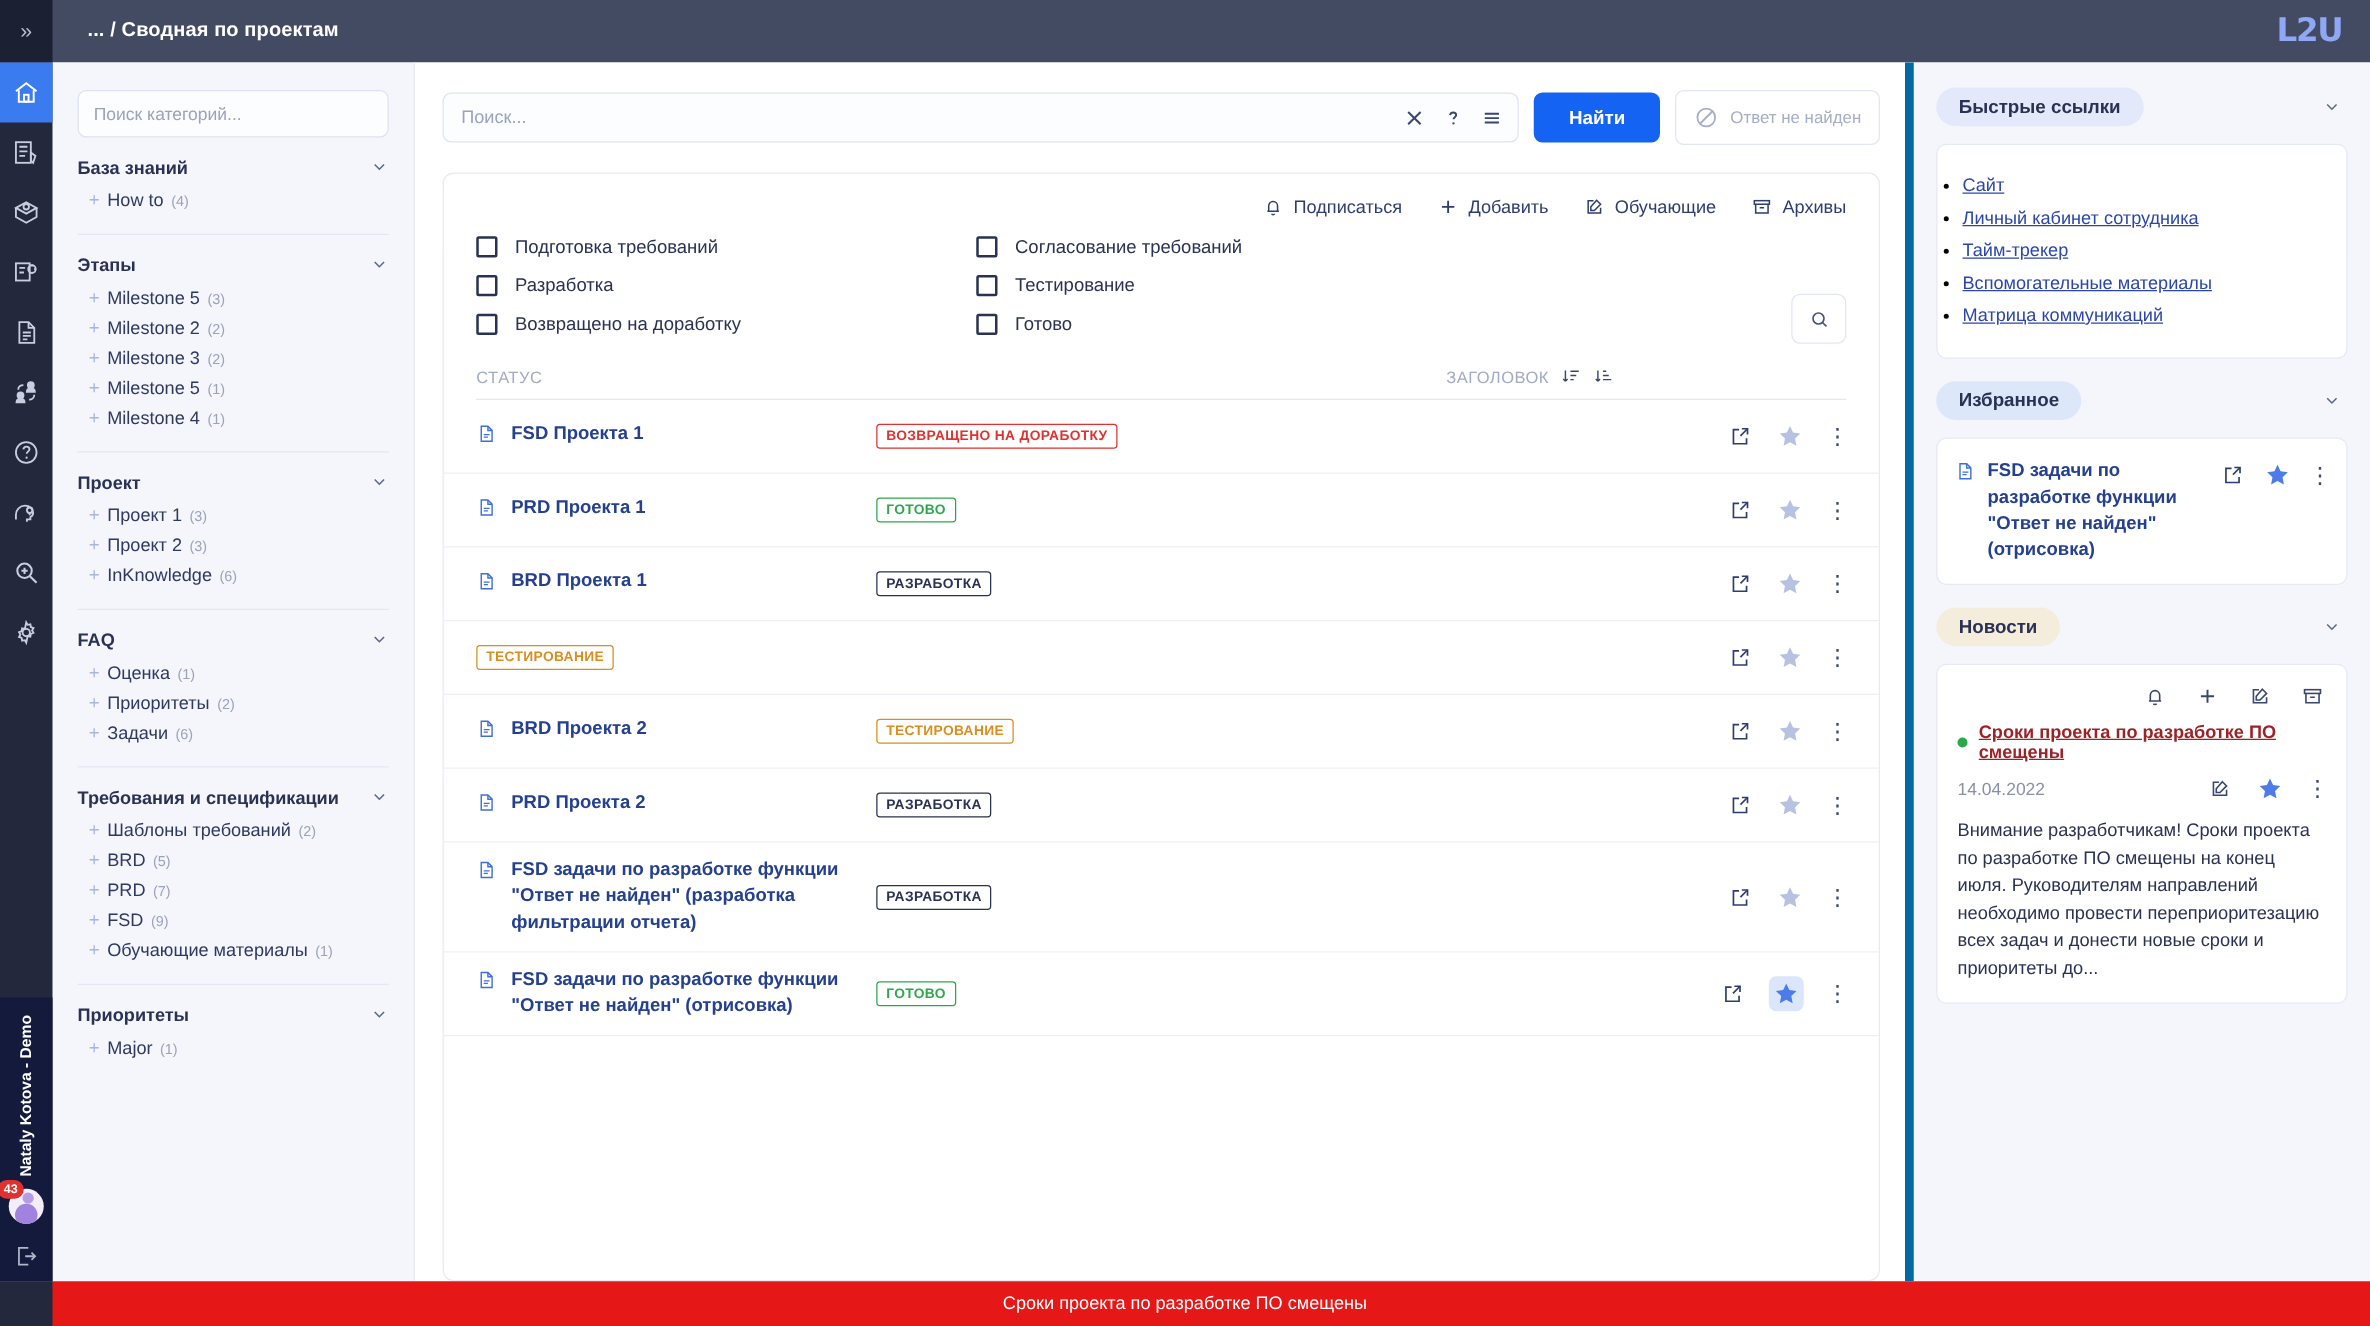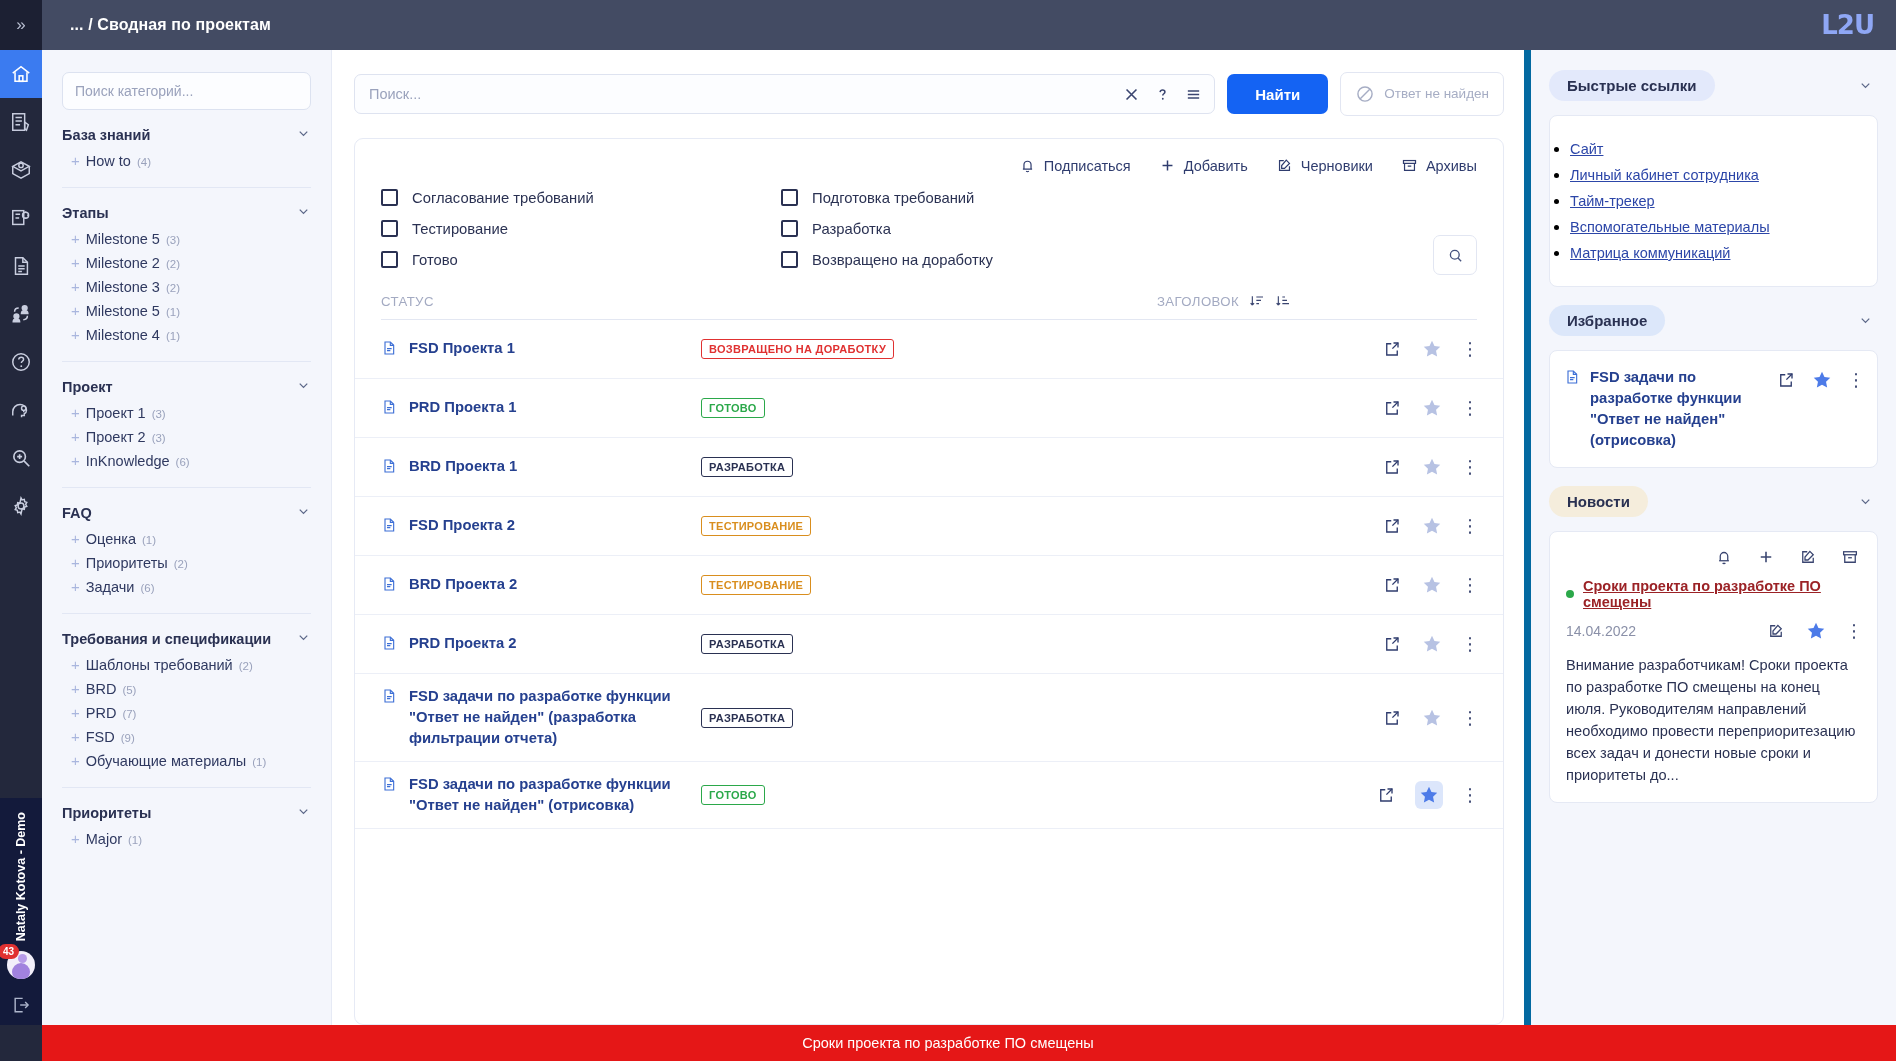--- a/index.html
+++ b/index.html
@@ -568,59 +568,59 @@
           <svg viewBox="0 0 24 24" fill="none" stroke="currentColor" stroke-width="2.1">
               <path d="M12 5v14M5 12h14"></path>
             </svg>
           <span>Добавить</span>
         </div>
         <div class="act">
           <svg viewBox="0 0 24 24" fill="none" stroke="currentColor" stroke-width="1.7">
               <path d="M19 13v6H5V5h6"></path>
               <path d="M14.5 4.5l4.5 4.5-7 7H8v-4z"></path>
             </svg>
-          <span>Черновики</span>
+          <span>Обучающие</span>
         </div>
         <div class="act">
           <svg viewBox="0 0 24 24" fill="none" stroke="currentColor" stroke-width="1.7">
               <rect x="3.5" y="5" width="17" height="4"></rect>
               <path d="M5 9v10h14V9"></path>
               <path d="M9.5 13h5"></path>
             </svg>
           <span>Архивы</span>
         </div>
       </div>
 
       <div class="filters">
+        <div class="fcol" id="filters-left">
+            <div class="fitem">
+              <span class="cbox"></span>
+              <span class="flabel">Подготовка требований</span>
+            </div>
+            <div class="fitem">
+              <span class="cbox"></span>
+              <span class="flabel">Разработка</span>
+            </div>
+            <div class="fitem">
+              <span class="cbox"></span>
+              <span class="flabel">Возвращено на доработку</span>
+            </div>
+          </div>
         <div class="fcol" id="filters-right">
             <div class="fitem">
               <span class="cbox"></span>
               <span class="flabel">Согласование требований</span>
             </div>
             <div class="fitem">
               <span class="cbox"></span>
               <span class="flabel">Тестирование</span>
             </div>
             <div class="fitem">
               <span class="cbox"></span>
               <span class="flabel">Готово</span>
-            </div>
-          </div>
-        <div class="fcol" id="filters-left">
-            <div class="fitem">
-              <span class="cbox"></span>
-              <span class="flabel">Подготовка требований</span>
-            </div>
-            <div class="fitem">
-              <span class="cbox"></span>
-              <span class="flabel">Разработка</span>
-            </div>
-            <div class="fitem">
-              <span class="cbox"></span>
-              <span class="flabel">Возвращено на доработку</span>
             </div>
           </div>
         <div class="filter-search">
           <svg viewBox="0 0 24 24" fill="none" stroke="currentColor" stroke-width="1.9">
               <circle cx="11" cy="11" r="6.2"></circle>
               <path d="M15.5 15.5L20 20"></path>
             </svg>
         </div>
       </div>
 
@@ -718,28 +718,20 @@
               </span>
               <span class="ic-btn ic-star">
                 <svg viewBox="0 0 24 24" fill="currentColor">
                   <path d="M12 3l2.7 5.8 6.3.8-4.6 4.4 1.2 6.3L12 17.3 6.4 20.3l1.2-6.3L3 9.6l6.3-.8z"></path>
                 </svg>
               </span>
               <span class="ic-btn ic-dots">⋮</span>
             </div>
           </div>
           <div class="trow">
-            <div class="td-title">
-              <span class="doc-ic"><svg viewBox="0 0 24 24" fill="none" stroke="currentColor" stroke-width="1.7">
-                  <path d="M6 3h8l5 5v13H6z"></path>
-                  <path d="M14 3v5h5"></path>
-                  <path d="M9 13h7M9 16h5"></path>
-                </svg></span>
-              <span class="t-link">FSD Проекта 2</span>
-            </div>
             <div class="td-status"><span class="chip" style="color: rgb(217, 142, 30); border-color: rgb(217, 142, 30);">Тестирование</span></div>
             <div class="td-acts">
               <span class="ic-btn ic-ext">
                 <svg viewBox="0 0 24 24" fill="none" stroke="currentColor" stroke-width="1.8">
                   <path d="M14 4h6v6"></path>
                   <path d="M20 4l-7.5 7.5"></path>
                   <path d="M19 14v6H5V5h6"></path>
                 </svg>
               </span>
               <span class="ic-btn ic-star">

